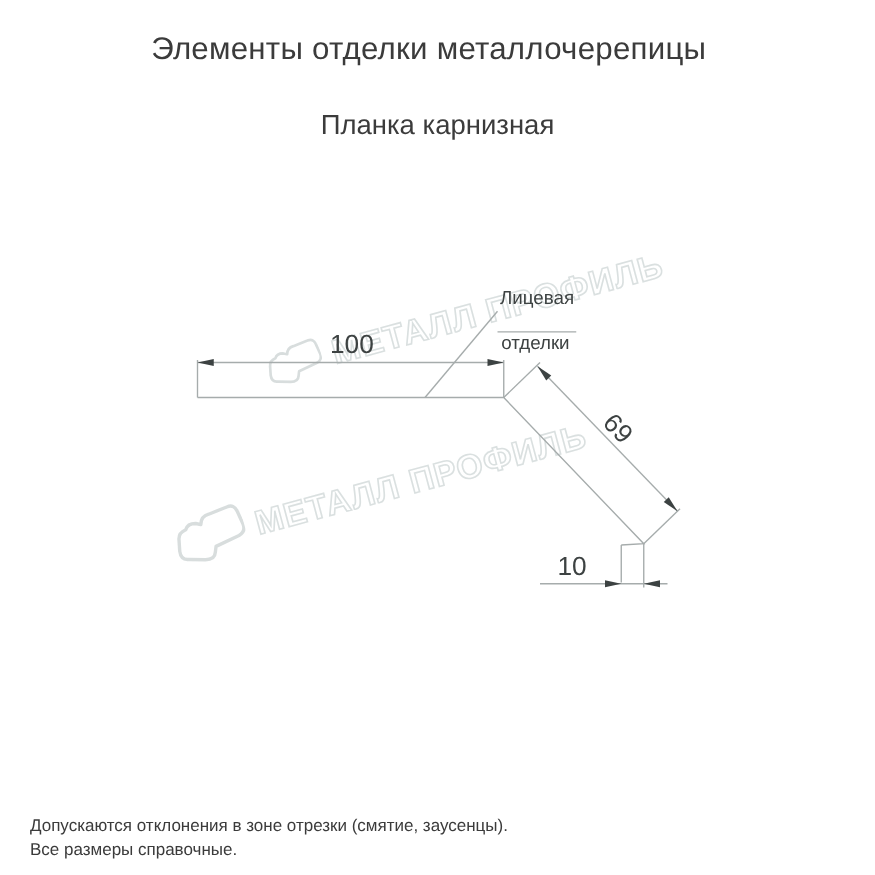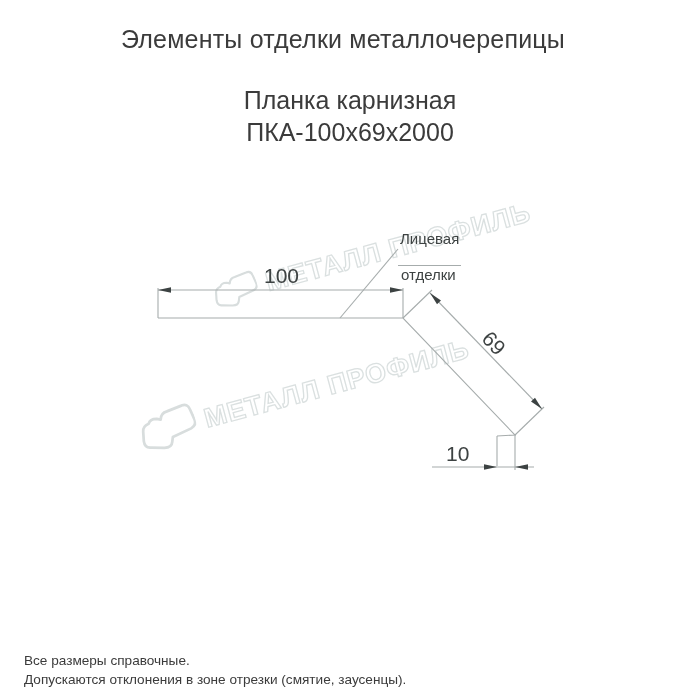--- a/index.html
+++ b/index.html
@@ -9,21 +9,21 @@
   }
 
   
   .title {
     position:absolute; left:-7px; top:24px; width:700px;
     text-align:center; font-size:25px; line-height:30px; color:#3b3b3b;
     letter-spacing:0.2px; white-space:nowrap;
   }
   .subtitle {
     position:absolute; left:0; width:700px; text-align:center;
-    font-size:25px; line-height:30px; color:#3b3b3b; white-space:nowrap;
+    font-size:22px; line-height:30px; color:#3b3b3b; white-space:nowrap;
   }
   .subtitle.name { top:85px; }
   .subtitle.code { top:117px; }
 
   
   .watermark {
     position:absolute; display:flex; align-items:center; gap:9px;
     transform:rotate(-15deg); transform-origin:left center;
     pointer-events:none; opacity:0.95;
   }
@@ -58,21 +58,20 @@
     position:absolute; left:24px; top:651px; font-size:13.6px; line-height:19px; color:#3b3b3b;
   }
 </style>
 </head>
 <body>
 
 <div class="page">
 
   <div class="title">Элементы отделки металлочерепицы</div>
   <div class="subtitle name">Планка карнизная</div>
-  <div class="subtitle code">ПКА-100х69х2000</div>
 
   <div class="watermark wm-upper">
     <svg class="wm-logo" width="47" height="40" viewBox="0 0 66 48">
       <path d="M15 13 Q18 8 25 10 L29 12 Q31 5 38 5 L55 3 Q62 2 63 9 L65 21 Q66 28 59 30 L37 34 L35 39 Q33 45 25 43 L11 39 Q4 38 5 30 L7 20 Q8 14 15 13 Z"></path>
     </svg>
     <span class="wm-text">МЕТАЛЛ ПРОФИЛЬ</span>
   </div>
 
   <div class="watermark wm-lower">
     <svg class="wm-logo" width="60" height="44" viewBox="0 0 66 48">
@@ -109,17 +108,17 @@
   <div class="dim-label" style="left:264px; top:264px;">100</div>
   <div class="dim-label dim-rot" style="left:494px; top:343px;">69</div>
   <div class="dim-label" style="left:446px; top:442px;">10</div>
 
   <div class="leader-label">
     <span class="shelf">Лицевая</span>
     <span class="below">отделки</span>
   </div>
 
   <div class="footer">
+    <div>Допускаются отклонения в зоне отрезки (смятие, заусенцы).</div>
     <div>Все размеры справочные.</div>
-    <div>Допускаются отклонения в зоне отрезки (смятие, заусенцы).</div>
   </div>
 
 </div>
 
 </body></html>

